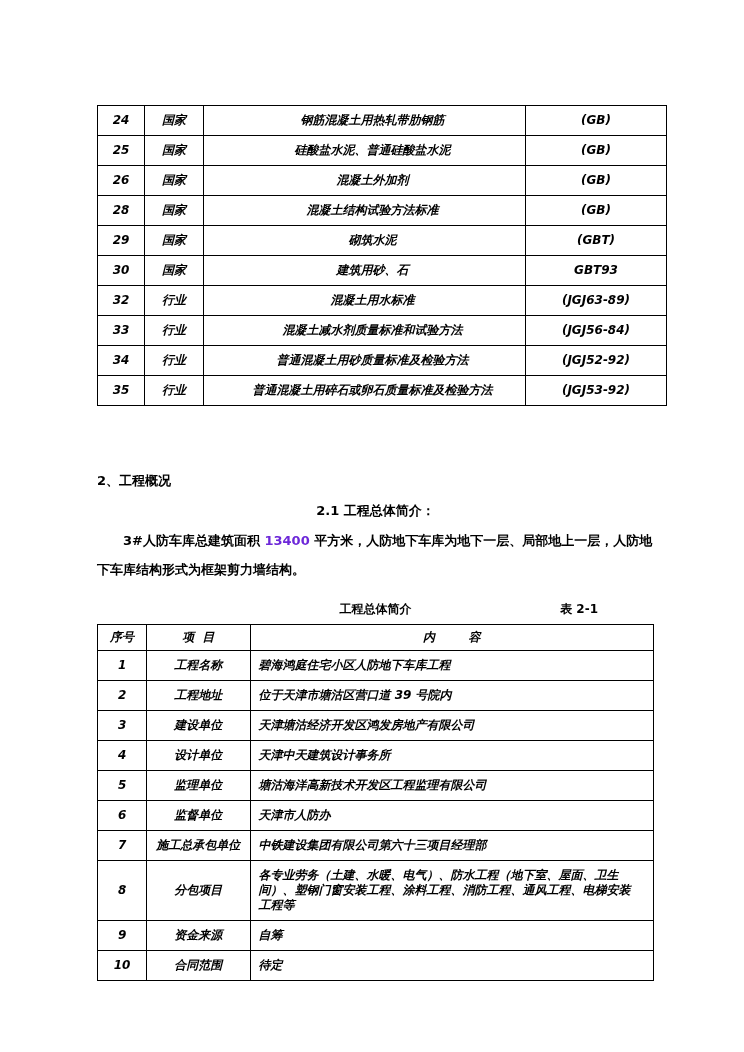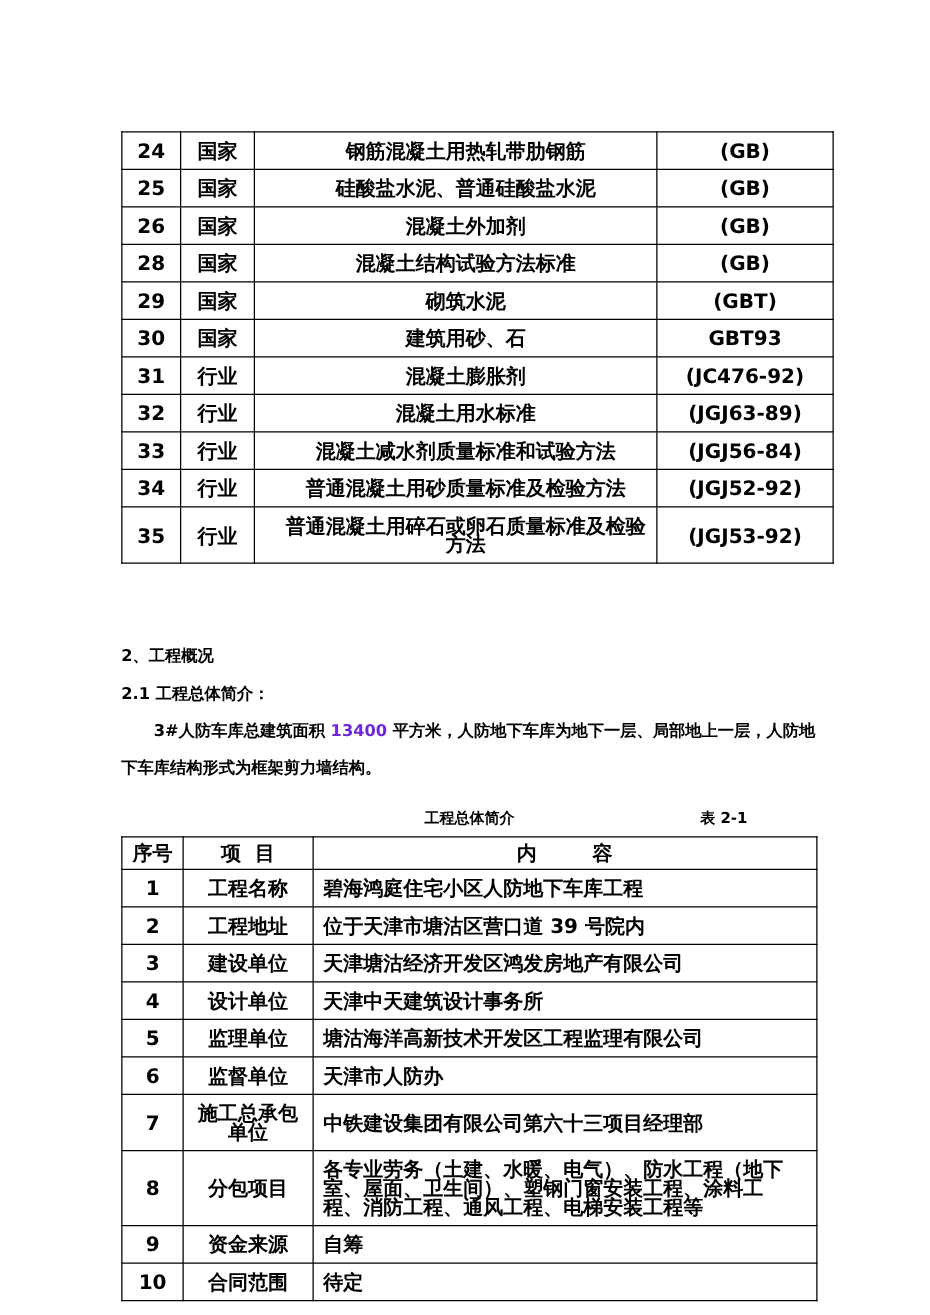--- a/index.html
+++ b/index.html
@@ -15,21 +15,22 @@
     width: 744px;
     height: 1052px;
     box-sizing: border-box;
     padding: 105px 90px 0 97px;
   }
   table.tbl {
     border-collapse: collapse;
     width: 557px;
     table-layout: fixed;
     font-weight: bold;
-    font-size: 16px;
+    font-size: 12px;
+    font-style: italic;
   }
   table.tbl td, table.tbl th {
     border: 1px solid #000;
     text-align: center;
     vertical-align: middle;
     padding: 7px 4px;
     line-height: 15px;
     overflow: hidden;
   }
   table.tbl th { padding: 5px 4px; white-space: pre; }
@@ -47,20 +48,21 @@
     margin: 60px 0 0 0;
     font-size: 13px;
     font-weight: bold;
     line-height: 30px;
   }
   .subsec {
     margin: 0;
     font-size: 13px;
     font-weight: bold;
     line-height: 30px;
+    text-align: center;
   }
   .para {
     margin: 0;
     font-size: 13px;
     font-weight: bold;
     line-height: 29px;
     text-indent: 2em;
     width: 557px;
   }
   .tbl-caption {
@@ -115,26 +117,20 @@
           <td class="c-no">29</td>
           <td class="c-cat">国家</td>
           <td class="c-name">砌筑水泥</td>
           <td class="c-code">(GBT)</td>
         </tr>
         <tr>
           <td class="c-no">30</td>
           <td class="c-cat">国家</td>
           <td class="c-name">建筑用砂、石</td>
           <td class="c-code">GBT93</td>
-        </tr>
-        <tr>
-          <td class="c-no">31</td>
-          <td class="c-cat">行业</td>
-          <td class="c-name">混凝土膨胀剂</td>
-          <td class="c-code">(JC476-92)</td>
         </tr>
         <tr>
           <td class="c-no">32</td>
           <td class="c-cat">行业</td>
           <td class="c-name">混凝土用水标准</td>
           <td class="c-code">(JGJ63-89)</td>
         </tr>
         <tr>
           <td class="c-no">33</td>
           <td class="c-cat">行业</td>

